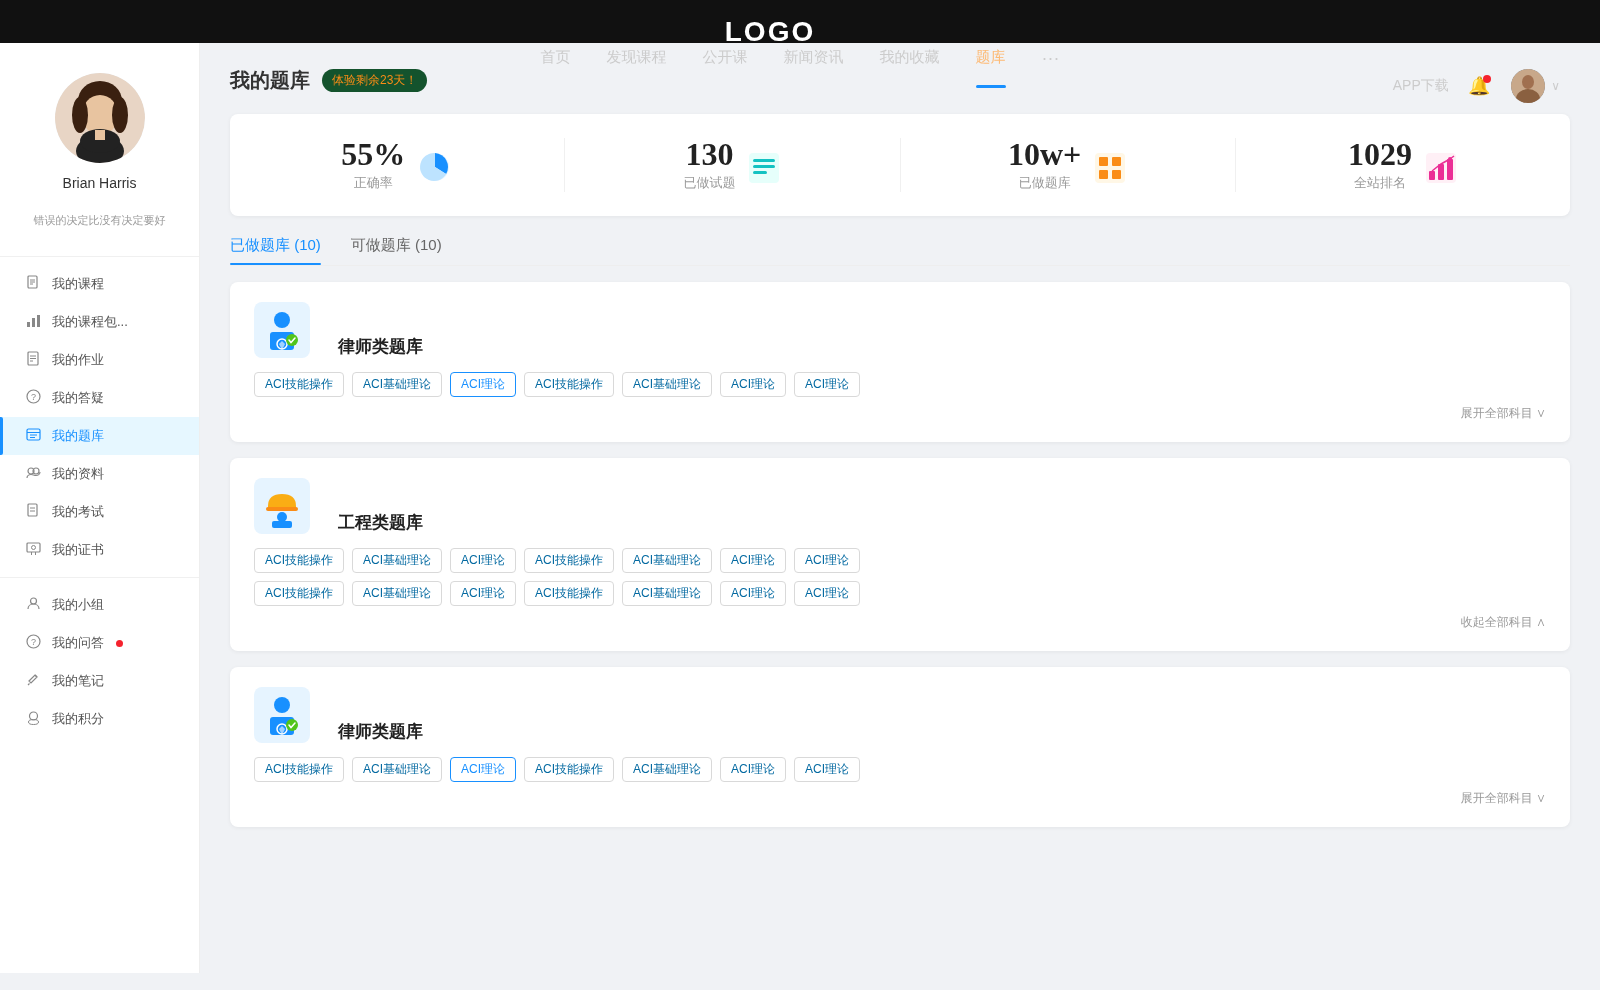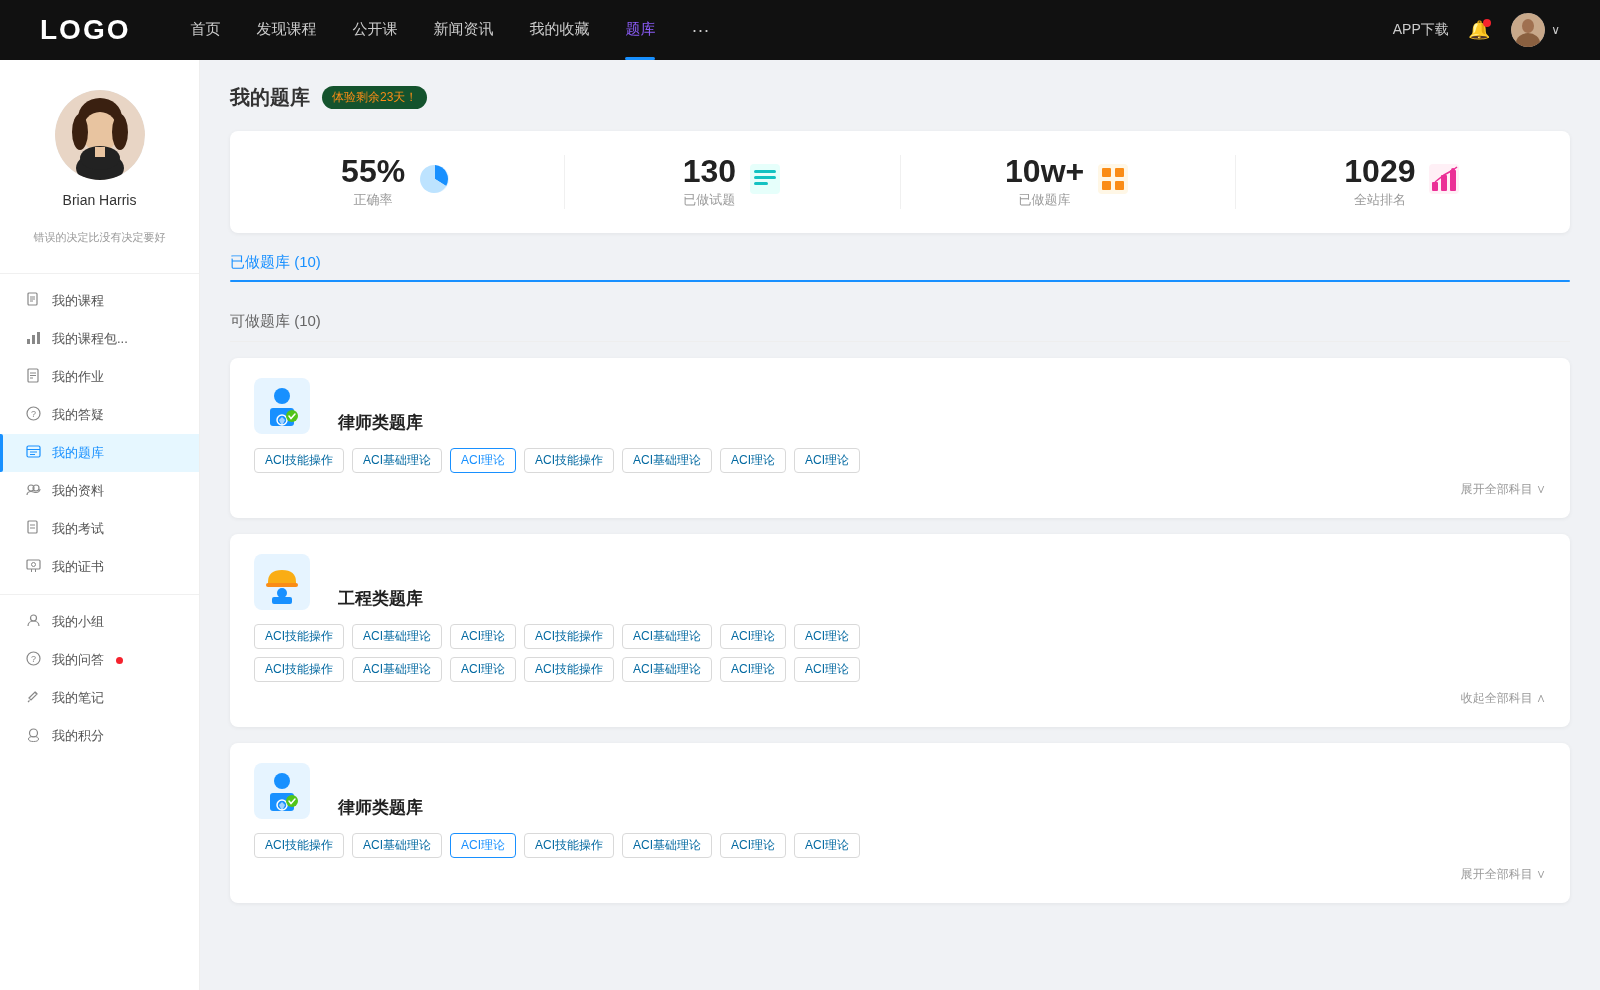--- a/index.html
+++ b/index.html
@@ -1,31 +1,32 @@
 <!DOCTYPE html>
 <html><head>
   <meta charset="utf-8">
   <style>
     * { box-sizing: border-box; margin: 0; padding: 0; }
     body { font-family: -apple-system, BlinkMacSystemFont, 'PingFang SC', 'Microsoft YaHei', sans-serif; background: #f0f2f5; color: #333; }
 
     
     .navbar {
       background: #111;
-      height: 60px;
+      height: 43px;
       display: flex;
       align-items: center;
       padding: 16px 40px;
       position: relative;
       z-index: 10;
+      flex-direction: column;
     }
     .nav-logo { color: #fff; font-size: 28px; font-weight: bold; letter-spacing: 2px; margin-right: 60px; }
     .nav-links { display: flex; gap: 36px; flex: 1; }
     .nav-link { color: #ccc; font-size: 15px; cursor: pointer; text-decoration: none; position: relative; }
-    .nav-link.active { color: #8b5cf6; }
+    .nav-link.active { color: #fdba74; }
     .nav-link.active::after { content: ''; position: absolute; bottom: -19px; left: 50%; transform: translateX(-50%); width: 100%; height: 3px; background: #1890ff; border-radius: 2px; }
     .nav-more { color: #ccc; font-size: 18px; cursor: pointer; }
     .nav-right { display: flex; align-items: center; gap: 20px; margin-left: auto; }
     .nav-app { color: #ccc; font-size: 14px; cursor: pointer; }
     .nav-bell { color: #ccc; font-size: 18px; cursor: pointer; position: relative; }
     .nav-bell-dot { width: 8px; height: 8px; background: #f5222d; border-radius: 50%; position: absolute; top: 0; right: 0; }
     .nav-avatar-wrap { display: flex; align-items: center; gap: 6px; cursor: pointer; }
     .nav-avatar { width: 34px; height: 34px; border-radius: 50%; background: #888; overflow: hidden; }
     .nav-chevron { color: #ccc; font-size: 12px; }
 
@@ -76,32 +77,33 @@
       padding: 24px 0;
       margin-bottom: 20px;
       box-shadow: 0 1px 4px rgba(0,0,0,0.06);
     }
     .stat-item {
       flex: 1;
       text-align: center;
       border-right: 1px solid #f0f0f0;
       padding: 0 20px;
       display: flex;
-      align-items: center;
+      align-items: flex-end;
       justify-content: center;
       gap: 12px;
+      font-family: Liberation Serif, serif;
     }
     .stat-item:last-child { border-right: none; }
     .stat-text {}
     .stat-value { font-size: 32px; font-weight: 700; color: #222; line-height: 1; }
     .stat-label { font-size: 13px; color: #999; margin-top: 4px; }
     .stat-icon { font-size: 28px; }
 
     
-    .tabs { display: flex; gap: 30px; margin-bottom: 16px; border-bottom: 1px solid #eee; flex-direction: column; }
+    .tabs { display: flex; gap: 30px; margin-bottom: 16px; border-bottom: 1px solid #eee; }
     .tab {
       font-size: 15px; color: #666; cursor: pointer;
       padding-bottom: 10px; position: relative;
     }
     .tab.active { color: #1890ff; font-weight: 500; }
     .tab.active::after {
       content: ''; position: absolute; bottom: 0; left: 0; right: 0;
       height: 2px; background: #1890ff; border-radius: 1px;
     }
 

